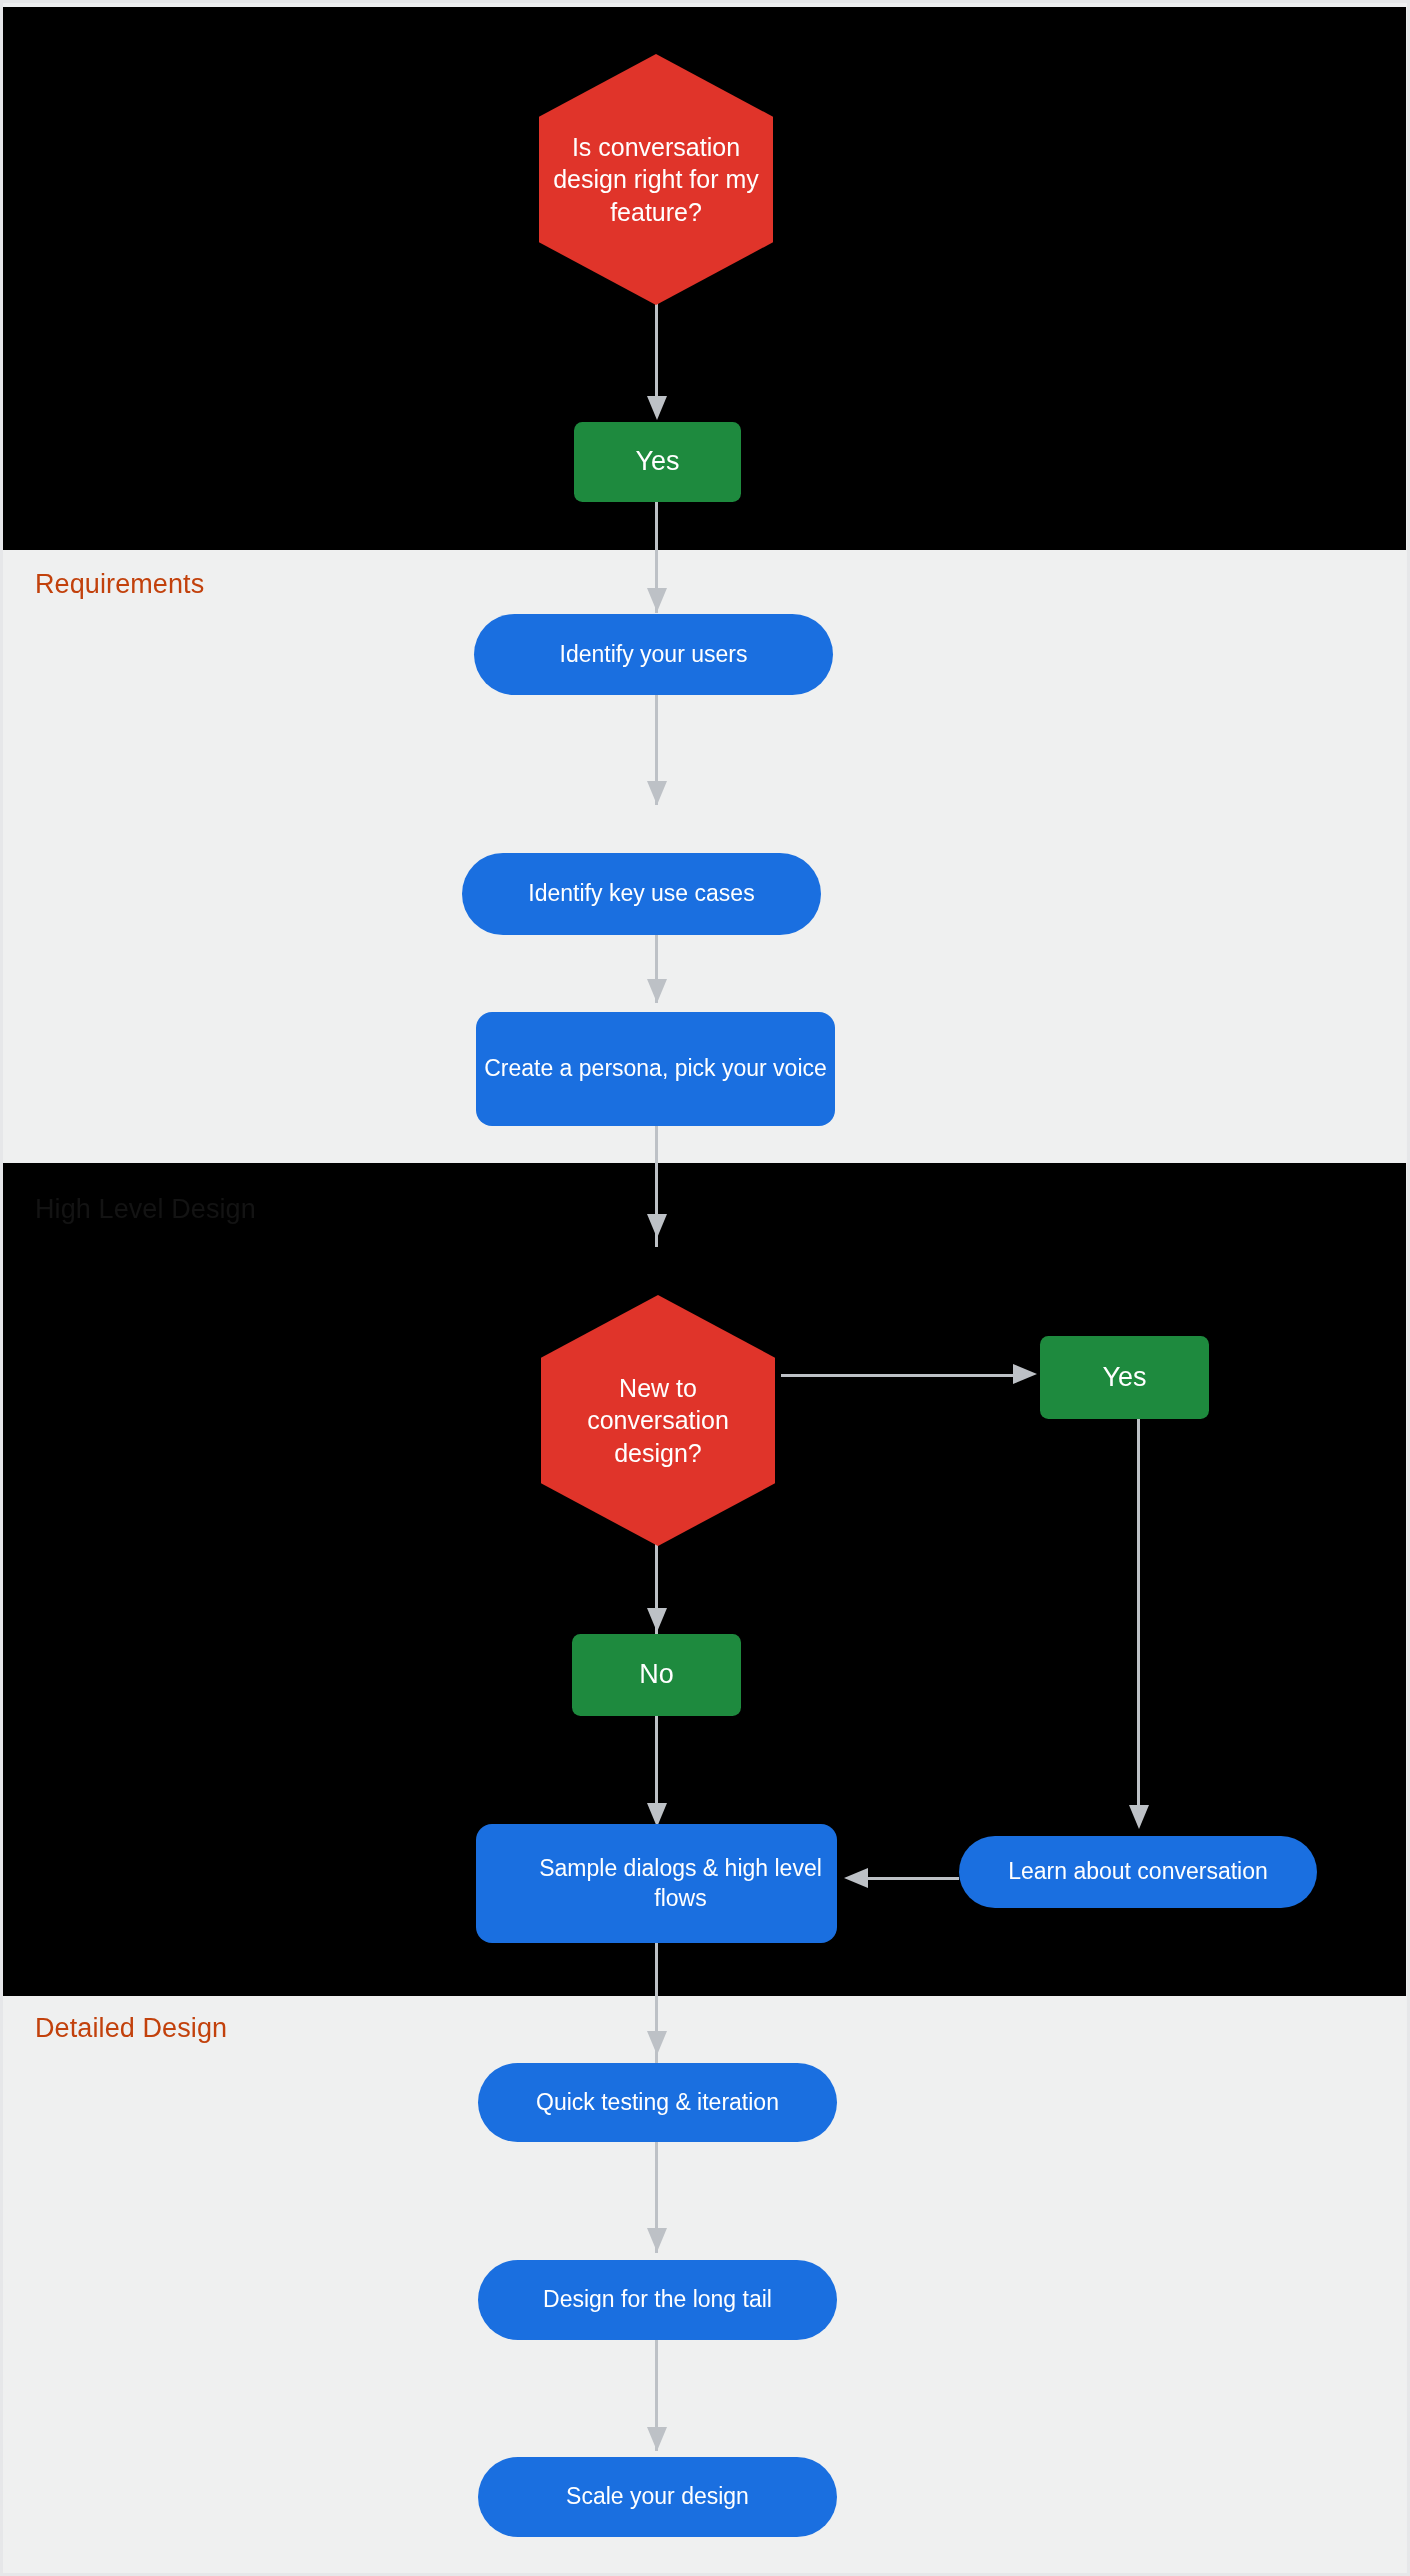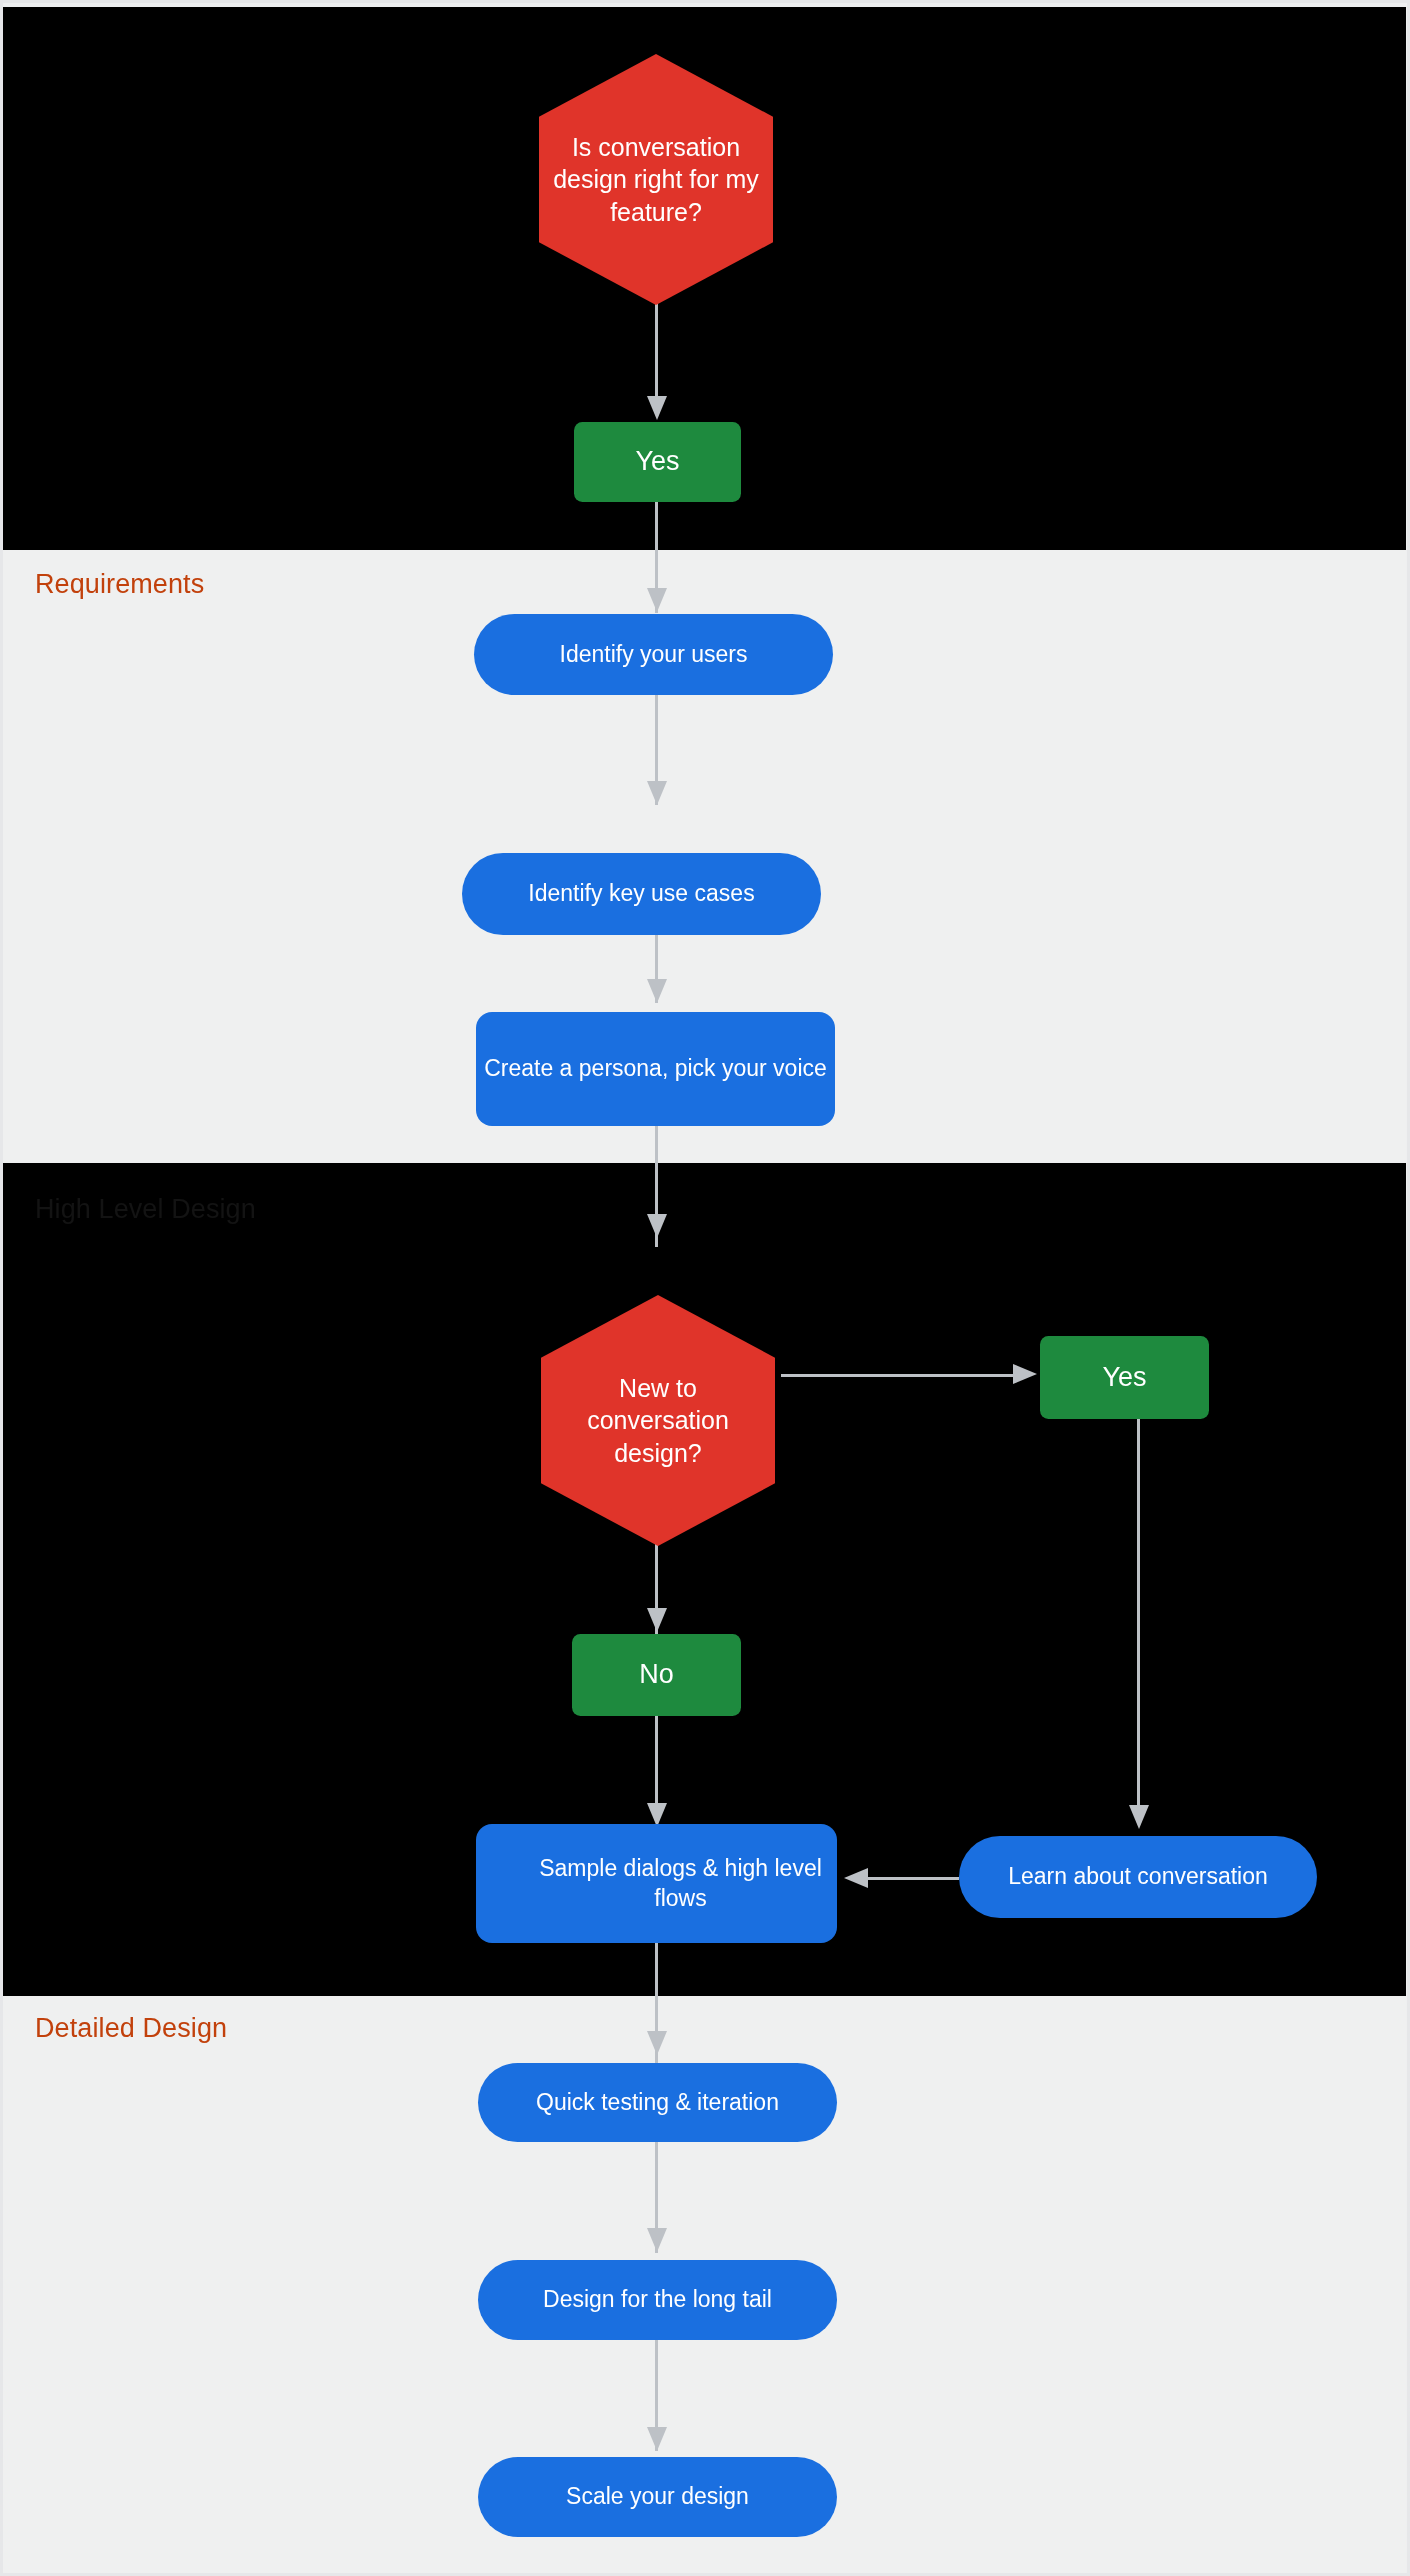--- a/index.html
+++ b/index.html
@@ -188,21 +188,21 @@
   </div>
 
   <div class="node rect-green" style="left:1037px;top:1333px;width:169px;height:83px;">
     <span>Yes</span>
   </div>
 
   <div class="node rect-green" style="left:569px;top:1631px;width:169px;height:82px;">
     <span>No</span>
   </div>
 
-  <div class="node pill pill-1line" style="left:956px;top:1833px;width:358px;height:82px;">
+  <div class="node pill pill-1line" style="left:956px;top:1833px;width:358px;height:72px;">
     <span>Learn about conversation</span>
   </div>
 
   <div class="node pill pill-2line" style="left:473px;top:1821px;width:361px;height:119px;padding-left:48px;">
     <span>Sample dialogs &amp; high level flows</span>
   </div>
 
   <div class="node pill pill-1line" style="left:475px;top:2060px;width:359px;height:79px;">
     <span>Quick testing &amp; iteration</span>
   </div>

